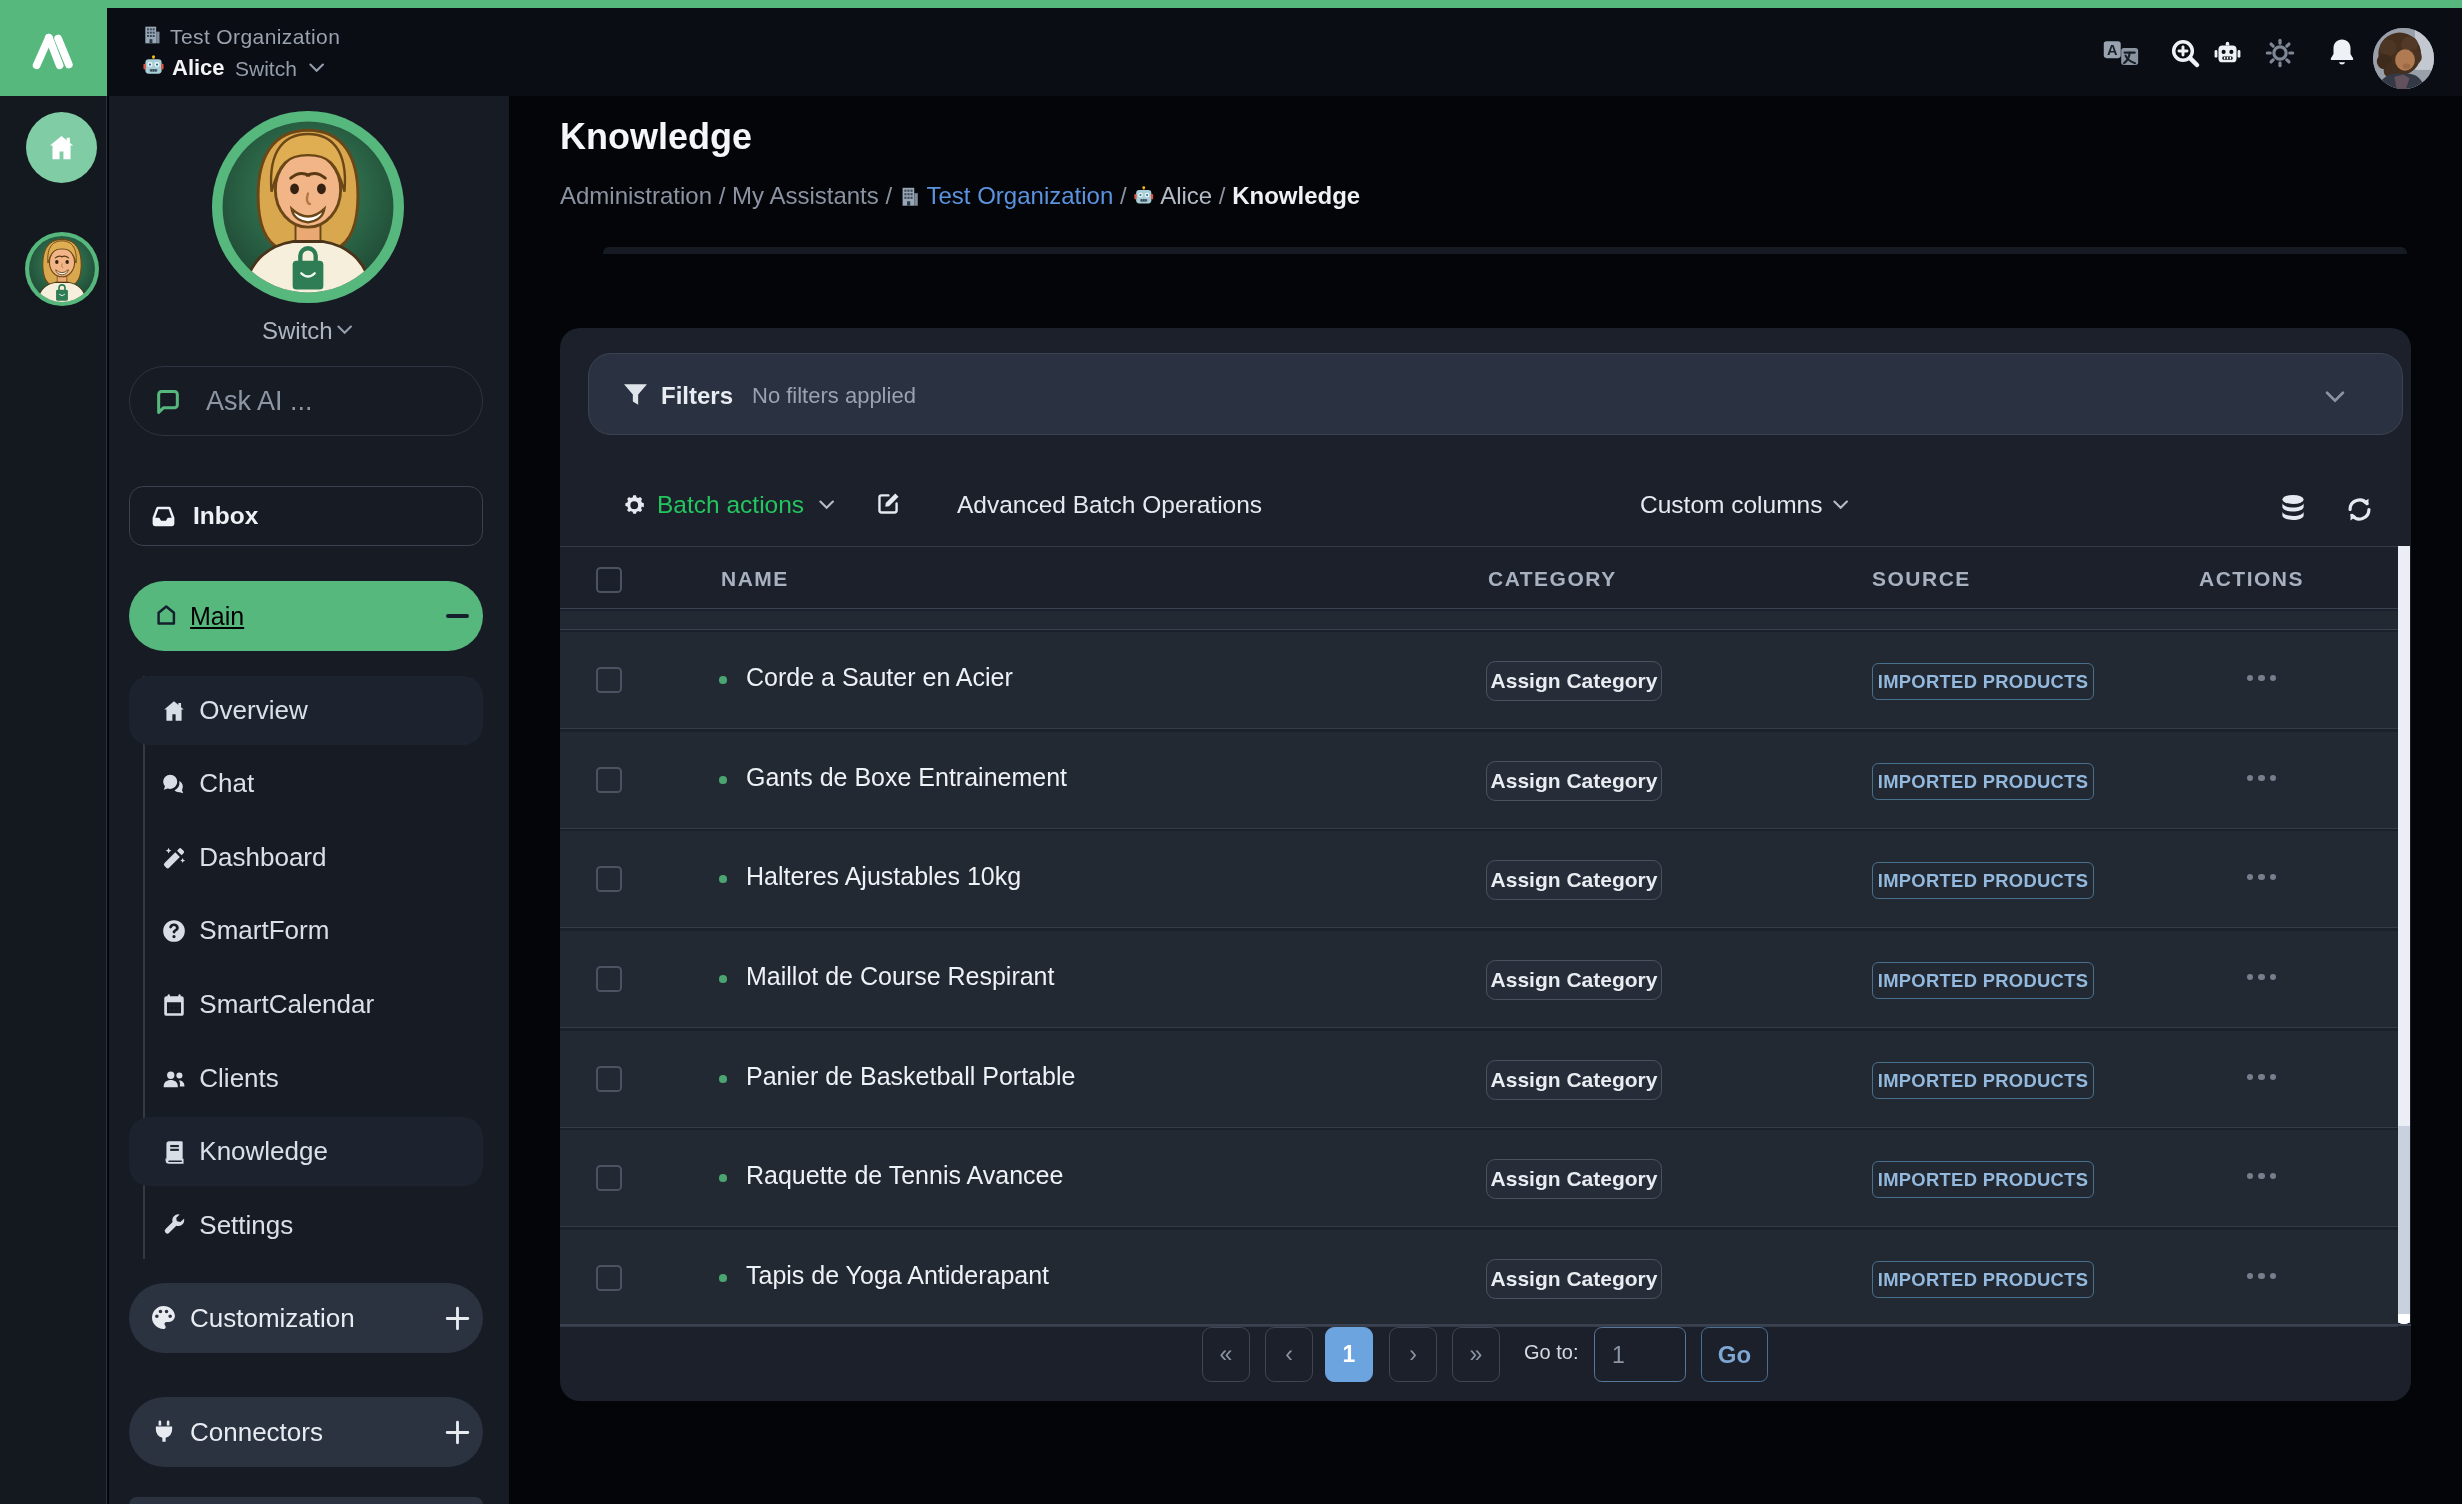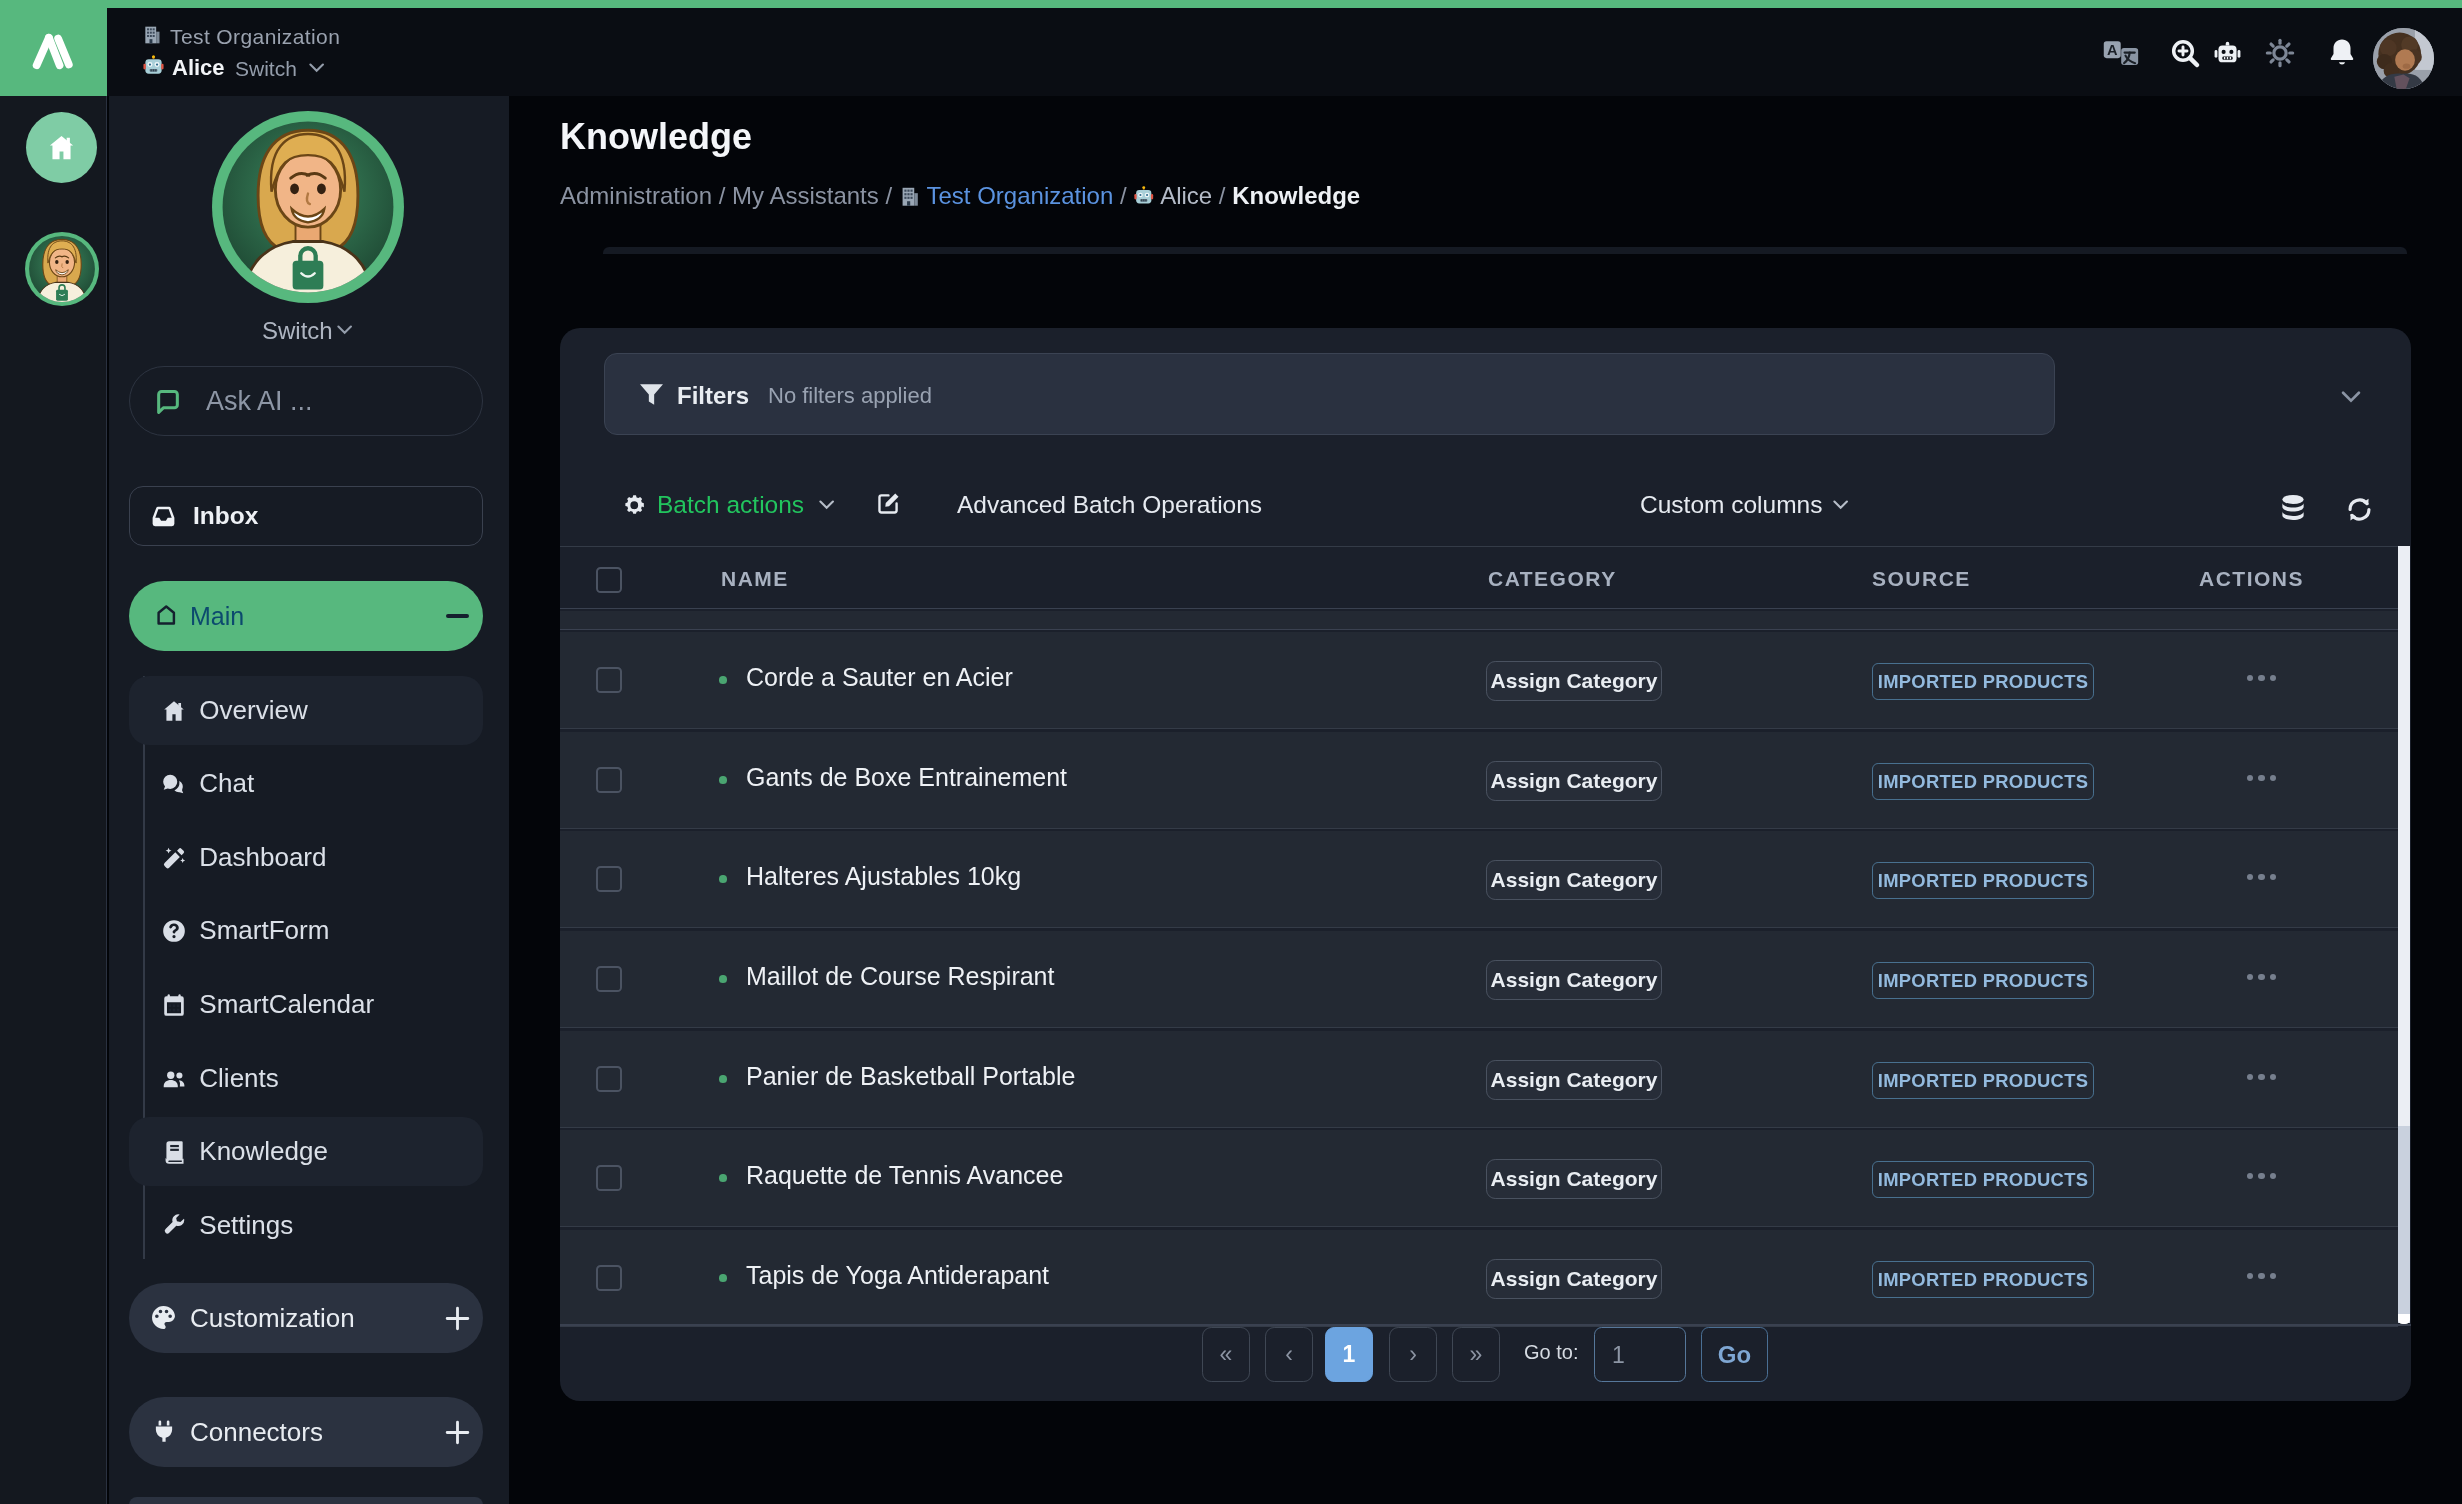--- a/index.html
+++ b/index.html
@@ -18,21 +18,21 @@
   .t-switch { position:absolute; left:128px; top:49px; font-size:21px; color:#949dab; }
 
   
   .pillbtn { position:absolute; left:20px; width:354px; height:70px; border-radius:35px; }
   .sideitem { position:absolute; left:20px; width:354px; height:69px; border-radius:20px; display:flex; align-items:center; }
   .sideitem .txt { font-size:26px; color:#dbe0e8; margin-left:12.3px; }
   .icon34 { width:26px; height:26px; margin-left:32px; flex:0 0 auto; }
 
   
   #card { position:absolute; left:51px; top:232px; width:1851px; height:1073px; background:#1b202b; border-radius:20px; }
-  #filterbar { position:absolute; left:28px; top:25px; width:1451px; height:82px; background:#2a3140; border:1.5px solid #3b4353; border-radius:13px;margin-left:16px; }
+  #filterbar { position:absolute; left:28px; top:25px; width:1815px; height:82px; background:#2a3140; border:1.5px solid #3b4353; border-radius:23px; }
   .hdrcell { position:absolute; top:0; height:63px; line-height:63px; font-size:21px; font-weight:700; color:#a8b1c0; letter-spacing:1.5px;text-align:center; }
   .row { position:absolute; left:0; width:1838px; height:97px; background:#232933; border-bottom:1.5px solid #343b47; }
   .chk { position:absolute; left:36px; width:26px; height:26px; border:2.3px solid #4b5362; border-radius:4.6px; }
   .dot { position:absolute; left:159px; width:7.7px; height:7.7px; border-radius:50%; background:#4aa571; }
   .nm { position:absolute; left:186px; font-size:25px; color:#eef1f5; }
   .assignbtn { position:absolute; left:926px; width:176px; height:40px; border:1.5px solid #4a5260; border-radius:9.2px;
       text-align:center; font-size:21px; font-weight:700; color:#e9edf2; background:#272d38; white-space:nowrap; }
   .badge { position:absolute; left:1312px; width:222px; height:37px; border:1.5px solid #48708f; border-radius:6.1px;
       text-align:center; font-size:18.4px; font-weight:700; color:#93bade; letter-spacing:0.3px; white-space:nowrap; }
   .dots3 { position:absolute; left:1687px; display:flex; gap:5.4px; }
@@ -240,21 +240,21 @@
     <svg class="abs" style="left:19px;top:15.3px" width="29" height="29" viewBox="0 0 24 24" fill="#eef1f5">
         <path d="M3 13 L6 5 a1.6 1.6 0 0 1 1.5 -1 h9 A1.6 1.6 0 0 1 18 5 l3 8 v5 a2 2 0 0 1 -2 2 H5 a2 2 0 0 1 -2 -2 Z M5.2 13 h3.3 l1.5 2.5 h4 L15.5 13 h3.3 L16.3 6 H7.7 Z"></path>
       </svg>
     <div class="abs" style="left:63px;top:15.3px;font-size:24.5px;font-weight:700;color:#eef1f5;">Inbox</div>
   </div>
 
   <div class="pillbtn" style="top:485px;background:#57b87e;">
     <svg class="abs" style="left:24.5px;top:22px" width="24.5" height="24.5" viewBox="0 0 24 24">
         <path d="M12 3.5 L4.5 9.5 V20 h15 V9.5 Z" stroke="#15202e" stroke-width="2.4" fill="none" stroke-linejoin="round"></path>
       </svg>
-    <div class="abs" style="left:61px;top:21px;font-size:25px;color:#0c4a6e;">Main</div>
+    <div class="abs" style="left:61px;top:21px;font-size:25px;color:#000000;text-decoration:underline;">Main</div>
     <div class="abs" style="left:317px;top:33px;width:23px;height:3.8px;background:#15202e;border-radius:2.3px;"></div>
   </div>
 
   <div class="abs" style="left:34px;top:580px;width:1.5px;height:583px;background:#333a47;"></div>
 
   <div class="sideitem" style="top:580px;background:#1d232e;">
     <svg class="icon34" viewBox="0 0 24 24" fill="#d9dee6">
         <path d="M12 3 L3 10.5 h2 V21 h5.5 v-6 h3 v6 H19 V10.5 h2 Z"></path>
         <path d="M16 4.5 h2.5 V9 L16 7 Z"></path>
       </svg>

